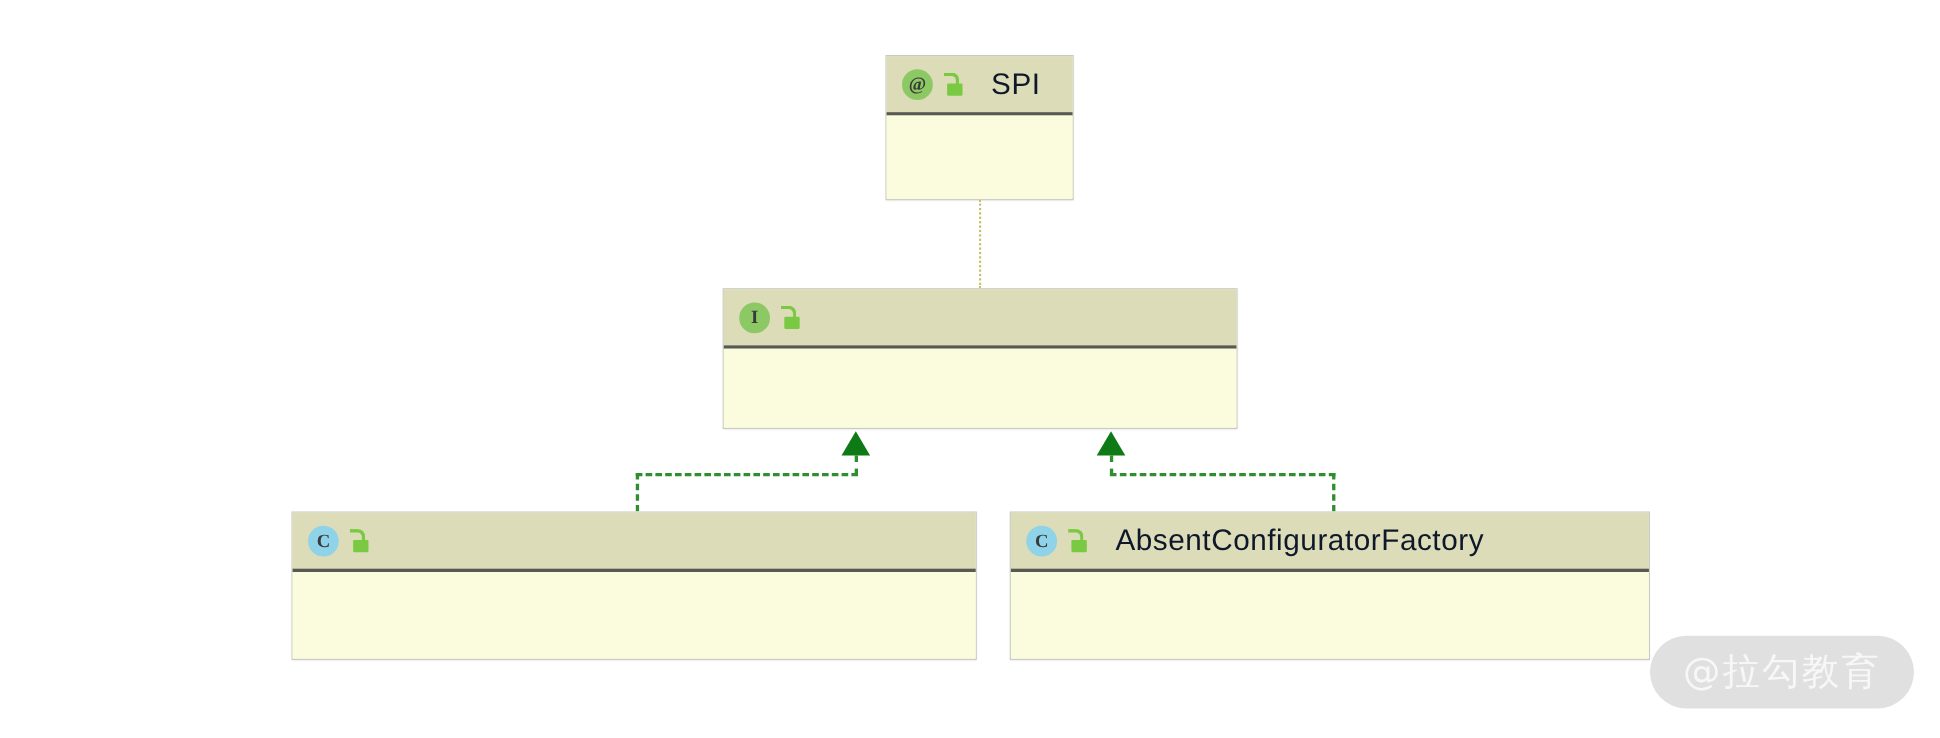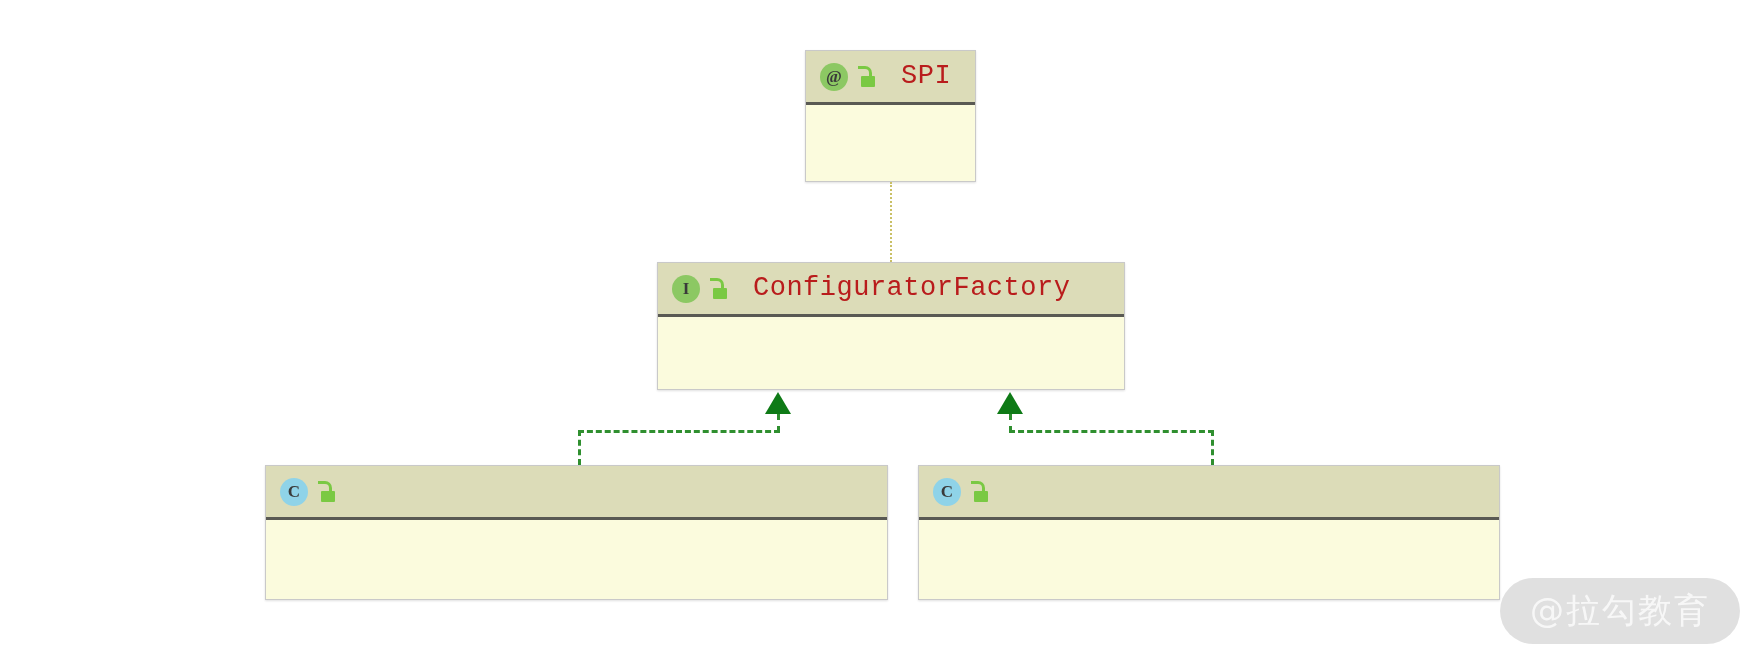--- a/index.html
+++ b/index.html
@@ -35,23 +35,23 @@
     padding: 0 14px;
     height: 54px;
     white-space: nowrap;
     overflow: hidden;
   }
   .uml-body {
     box-sizing: border-box;
     background: #fbfbdd;
   }
   .uml-title {
-    font-family: Liberation Mono, monospace;
+    font-family: Liberation Sans, sans-serif;
     font-size: 27px;
-    color: #b91c1c;
+    color: #0f172a;
     letter-spacing: 0.5px;
     line-height: 1;
   }
 
   
   .kind-icon {
     width: 28px;
     height: 28px;
     border-radius: 50%;
     display: inline-flex;
@@ -156,21 +156,20 @@
   <div class="conn dotted-v" style="left:890px; top:182px; height:80px;"></div>
 
   <div class="uml-box" style="left:657px; top:262px; width:468px; height:128px;">
     <div class="uml-header">
       <span class="kind-icon kind-interface">I</span>
       <span class="lock-icon">
         <span class="shackle"></span>
           <span class="body"></span>
       </span>
       <span class="title-gap"></span>
-      <span class="uml-title">ConfiguratorFactory</span>
     </div>
     <div class="uml-body" style="height:71px;"></div>
   </div>
 
   <div class="arrow-up" style="left:765px; top:392px;"></div>
   <div class="conn dash-v" style="left:777px; top:414px; height:18px;"></div>
   <div class="conn dash-h" style="left:578px; top:430px; width:202px;"></div>
   <div class="conn dash-v" style="left:578px; top:430px; height:35px;"></div>
 
   <div class="arrow-up" style="left:997px; top:392px;"></div>
@@ -191,20 +190,21 @@
   </div>
 
   <div class="uml-box" style="left:918px; top:465px; width:582px; height:135px;">
     <div class="uml-header">
       <span class="kind-icon kind-class">C</span>
       <span class="lock-icon">
         <span class="shackle"></span>
           <span class="body"></span>
       </span>
       <span class="title-gap"></span>
+      <span class="uml-title">AbsentConfiguratorFactory</span>
     </div>
     <div class="uml-body" style="height:78px;"></div>
   </div>
 
   <div class="watermark" style="left:1500px; top:578px; width:240px; height:66px;">
     <span>@拉勾教育</span>
   </div>
 
 </div>
 

